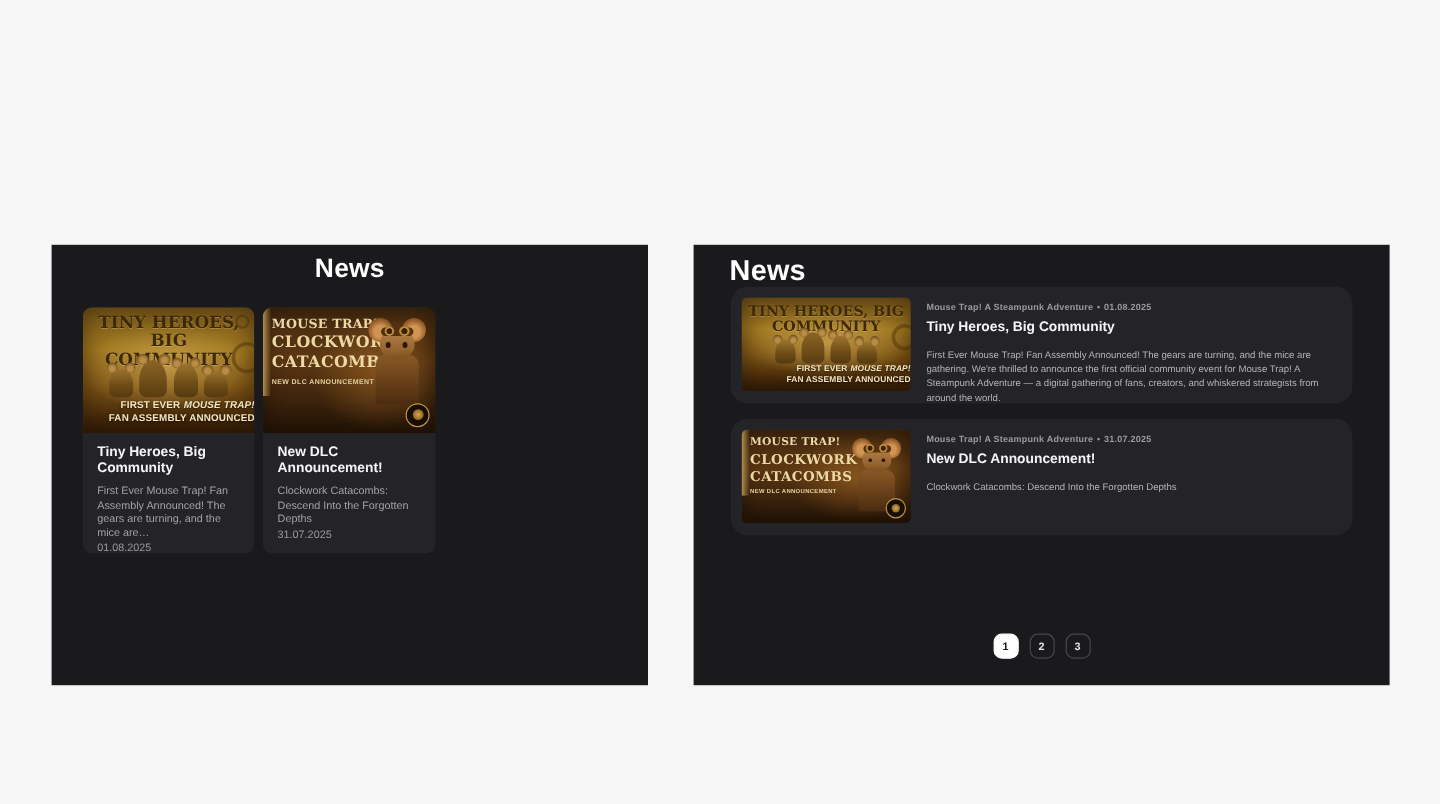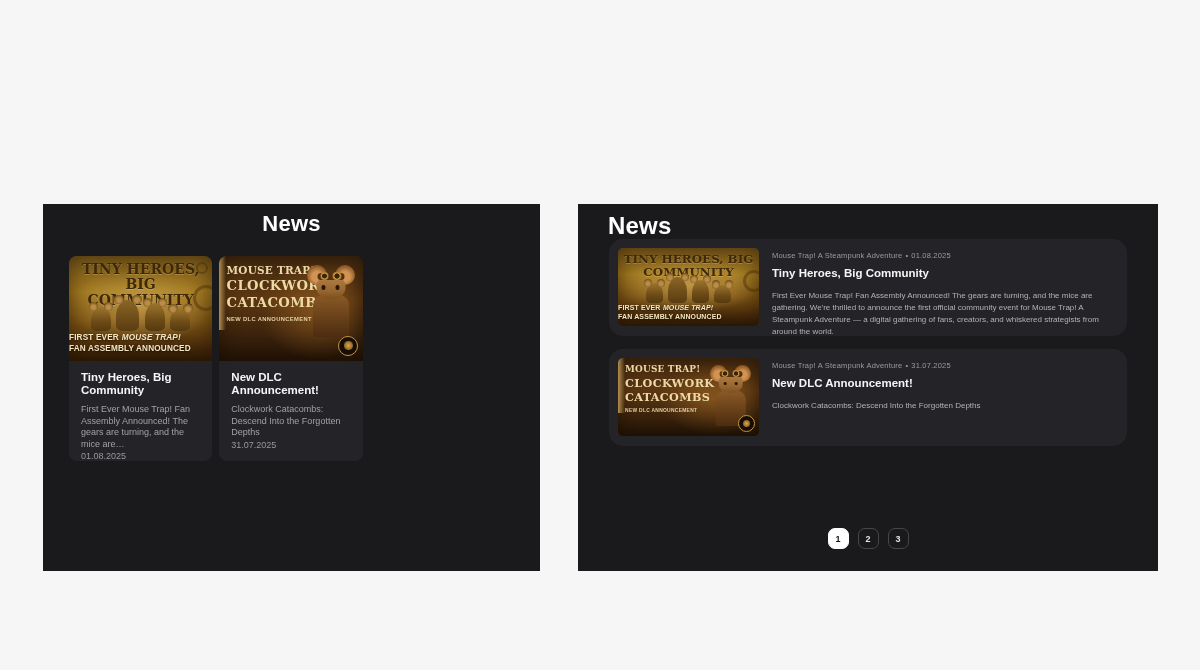--- a/index.html
+++ b/index.html
@@ -53,21 +53,21 @@
   .news-item {
     height:97px; background:#242428; border-radius:14px;
     display:flex; gap:13px; padding:9px 24px 9px 9px; cursor:pointer;
     overflow:hidden;
   }
   .item-thumb {
     flex:none; width:141px; height:78px; border-radius:5px;
     position:relative; overflow:hidden; font-size:8.5px;
   }
   .item-text { flex:1; min-width:0; padding-top:3px; }
-  .item-meta { color:#9a9a9f; font-size:7.5px; font-weight:normal; letter-spacing:0.2px; }
+  .item-meta { color:#9a9a9f; font-size:7.5px; font-weight:bold; letter-spacing:0.2px; }
   .item-meta .sep { margin:0 3px; }
   .item-title { margin-top:7px; color:#f5f5f6; font-size:11.5px; font-weight:bold; }
   .item-excerpt { margin-top:11px; color:#b2b2b6; font-size:8px; line-height:1.5; max-width:345px; }
   .pagination {
     position:absolute; left:0; right:0; bottom:22px;
     display:flex; justify-content:center; gap:9px;
   }
   .page-btn {
     width:21px; height:21px; border-radius:7px;
     display:flex; align-items:center; justify-content:center;
@@ -108,21 +108,21 @@
   }
   .mouse::before, .mouse::after {
     content:""; position:absolute; top:-0.5em; width:0.95em; height:0.95em; border-radius:50%;
     background:radial-gradient(circle at 50% 58%, #b98c48 30%, #6d4b16 78%);
   }
   .mouse::before { left:-0.22em; } .mouse::after { right:-0.22em; }
   .mouse.m2 { height:3.1em; width:2.3em; background:linear-gradient(180deg,#8a6524,#5a3c10); }
   .mouse.m3 { height:2.8em; }
   .mouse.m4 { height:2.2em; }
   .tiny-sub {
-    position:absolute; bottom:6%; width:100%; text-align:left;
+    position:absolute; bottom:6%; width:100%; text-align:right;
     color:#f4e6c2; font-weight:bold; font-size:0.82em; line-height:1.3;
     letter-spacing:0.02em; text-shadow:0 1px 2px rgba(0,0,0,0.6);
   }
   .tiny-sub .it { font-style:italic; margin-left:0.35em; }
 
   
   .art-clock {
     background:
       radial-gradient(ellipse 55% 65% at 68% 52%, rgba(198,128,44,0.42), rgba(198,128,44,0) 72%),
       linear-gradient(180deg, #452a10 0%, #5c3712 42%, #3a220c 76%, #241406 100%);

